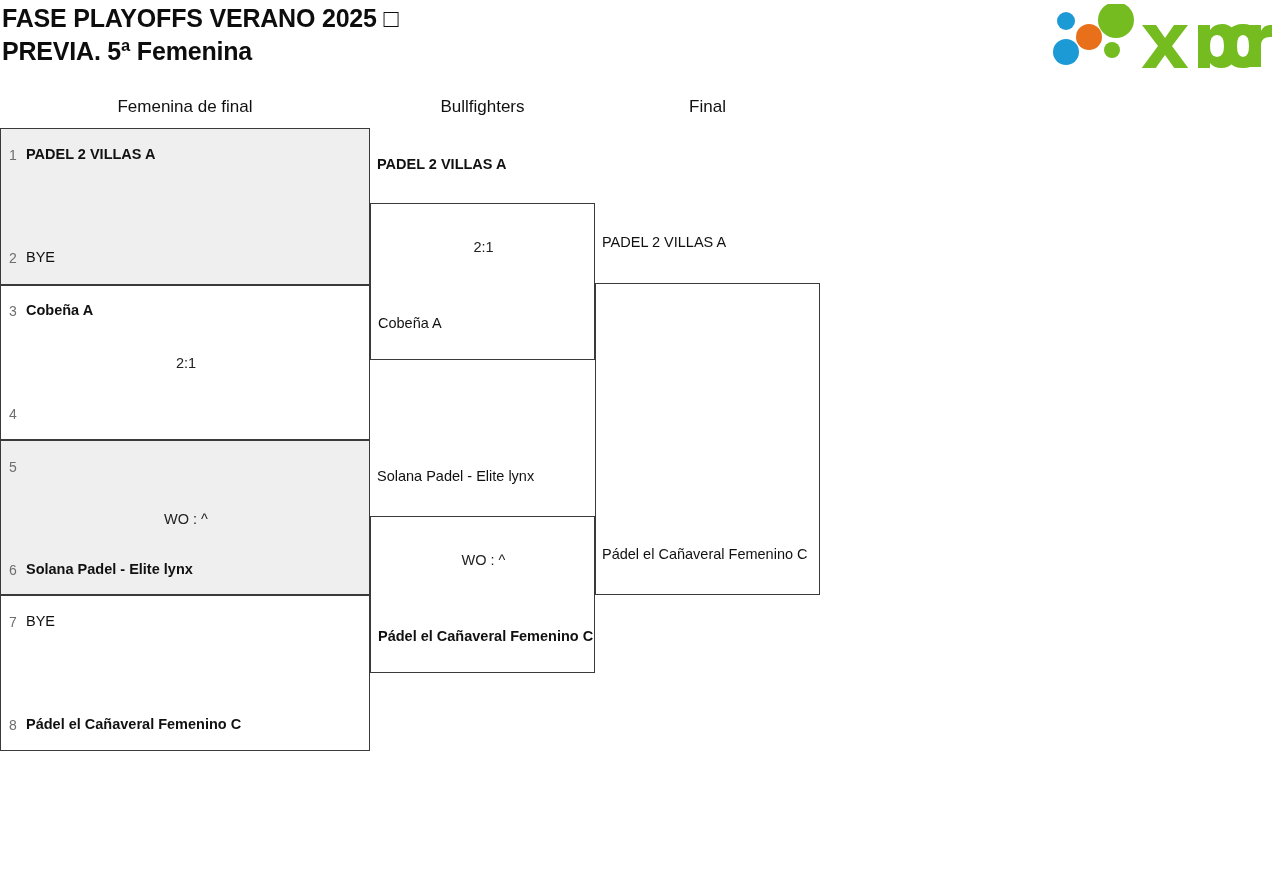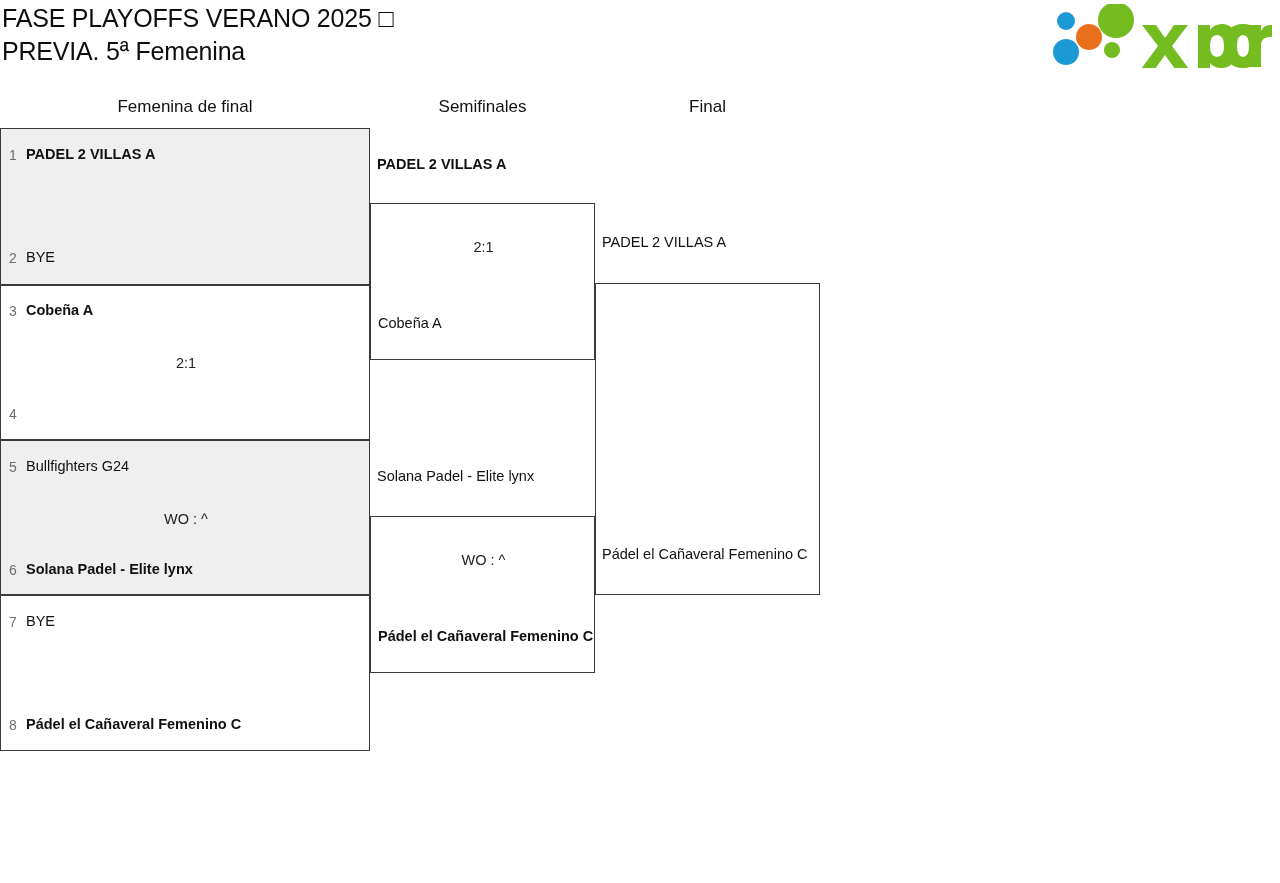--- a/index.html
+++ b/index.html
@@ -8,21 +8,21 @@
     background:#ffffff;
     font-family:"Liberation Sans","DejaVu Sans",sans-serif;
     color:#111111;
     overflow:hidden;
     position:relative;
   }
   
   #header{position:absolute;left:0;top:0;width:1280px;height:78px;}
   #page-title{
     position:absolute;left:2px;top:2px;width:900px;
-    font-size:25px;font-weight:400;line-height:33px;
+    font-size:25px;font-weight:700;line-height:33px;
     letter-spacing:-0.2px;color:#0d0d0d;white-space:pre-line;
   }
   
   #logo{position:absolute;left:1046px;top:4px;width:230px;height:64px;}
   #logo svg{display:block;}
   
   .round-head{
     position:absolute;top:96px;height:22px;
     font-size:17px;font-weight:400;color:#111;
     text-align:center;line-height:22px;
@@ -113,21 +113,21 @@
                  M214 31 q-6 0 -6 11 q0 11 6 11 q6 0 6 -11 q0 -11 -6 -11 z" transform="translate(-17,0)"></path>
       </g>
       <g fill="#74BC1F">
         <path d="M215 21 h12 v6 q3 -7 11 -6 v12 q-10 -1 -11 7 v23 h-12 z" transform="translate(-12,0)"></path>
       </g>
     </svg>
   </div>
 </div>
 
 <div class="round-head" id="round-head-0">Femenina de final</div>
-<div class="round-head" id="round-head-1">Semifinales</div>
+<div class="round-head" id="round-head-1">Bullfighters</div>
 <div class="round-head" id="round-head-2">Final</div>
 
 <div id="bracket">
 
   <div class="qf gray" style="top:0px;height:157px;">
     <div class="seed" style="top:18px;">1</div>
     <div class="team win" style="top:17px;">PADEL 2 VILLAS A</div>
     <div class="score" style="top:81px;"></div>
     <div class="seed" style="top:121px;">2</div>
     <div class="team" style="top:120px;">BYE</div>
@@ -135,21 +135,20 @@
 
   <div class="qf white" style="top:157px;height:155px;">
     <div class="seed" style="top:17px;">3</div>
     <div class="team win" style="top:16px;">Cobeña A</div>
     <div class="score" style="top:69px;">2:1</div>
     <div class="seed" style="top:120px;">4</div>
   </div>
 
   <div class="qf gray" style="top:312px;height:155px;">
     <div class="seed" style="top:18px;">5</div>
-    <div class="team" style="top:17px;">Bullfighters G24</div>
     <div class="score" style="top:70px;">WO : ^</div>
     <div class="seed" style="top:121px;">6</div>
     <div class="team win" style="top:120px;">Solana Padel - Elite lynx</div>
   </div>
 
   <div class="qf white" style="top:467px;height:156px;">
     <div class="seed" style="top:18px;">7</div>
     <div class="team" style="top:17px;">BYE</div>
     <div class="score" style="top:81px;"></div>
     <div class="seed" style="top:121px;">8</div>

